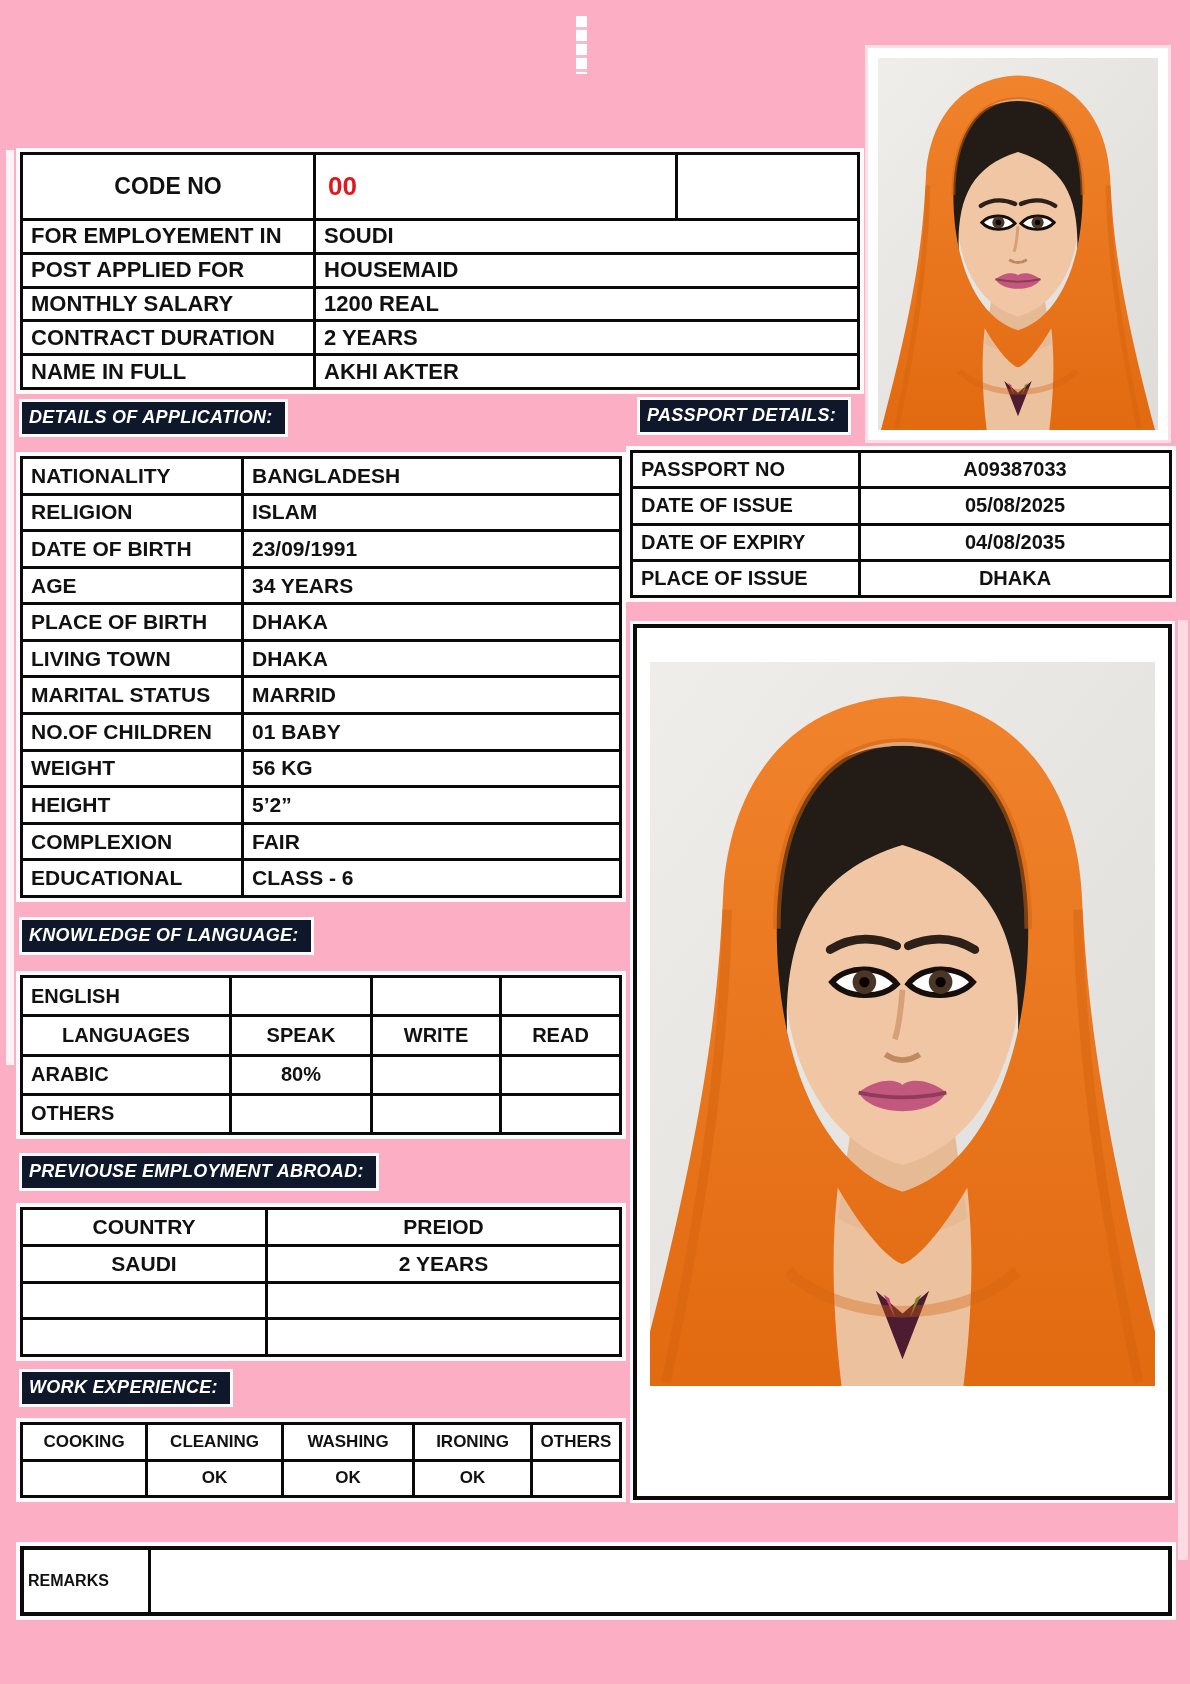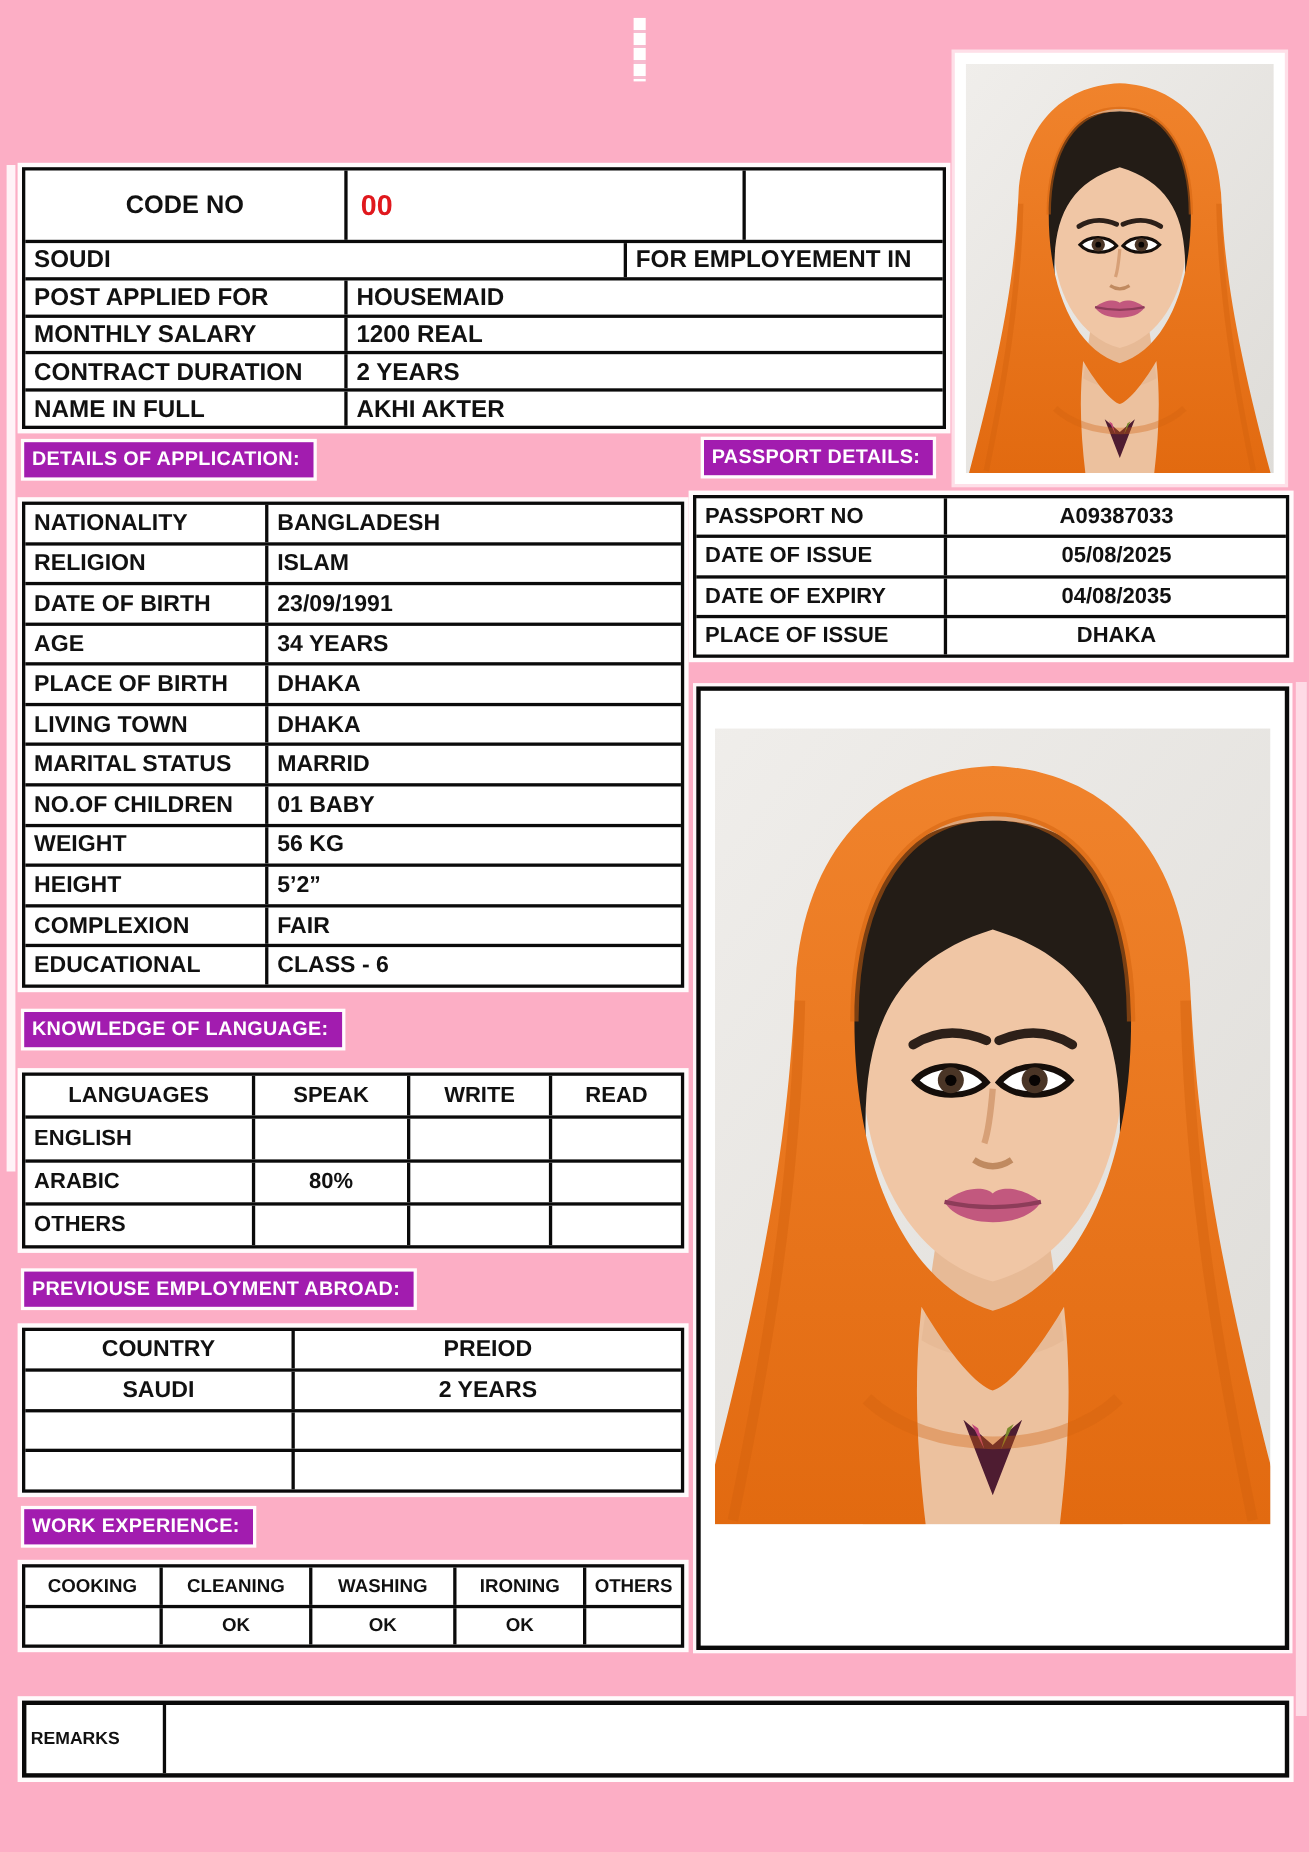--- a/index.html
+++ b/index.html
@@ -40,25 +40,26 @@
     border-left:3px solid #0a0a0a;
     display:flex;align-items:center;
     padding:0 8px;font-weight:bold;
     box-sizing:border-box;overflow:hidden;white-space:nowrap;
   }
   .tcell:first-child{border-left:none;}
   .tcell.center{justify-content:center;text-align:right;padding:0 2px;}
   .tcell.grow{flex:1;}
   
   .hdr{
-    position:absolute;background:#a21caf;color:#ffffff;
+    position:absolute;background:#0f172a;color:#ffffff;
     font-weight:bold;font-size:18px;letter-spacing:.3px;
     padding:5px 12px 6px 7px;
     box-shadow:0 0 0 3px rgba(255,255,255,.95);
     white-space:nowrap;
+    font-style:italic;
   }
   
   .top-tbl{font-size:22px;}
   .top-tbl .code-val{color:#e0181d;font-size:26px;padding-left:12px;}
   .details-tbl{font-size:21px;}
   .passport-tbl{font-size:20px;}
   .language-tbl{font-size:20px;}
   .employment-tbl{font-size:21px;}
   .work-tbl{font-size:17px;}
   .remarks-tbl{font-size:16px;border-width:4px;margin-top:18px;}
@@ -131,25 +132,25 @@
     <div class="trow" style="flex:none;height:63px;">
       <div class="tcell center" style="width:290px;font-size:23px;">
           <span>CODE NO</span>
         </div>
       <div class="tcell code-val" style="width:362px;">
           <span>00</span>
         </div>
       <div class="tcell grow"></div>
     </div>
     <div class="trow">
-      <div class="tcell grow">
-          <span>SOUDI</span>
-        </div>
       <div class="tcell" style="width:290px;">
           <span>FOR EMPLOYEMENT IN</span>
+        </div>
+      <div class="tcell grow">
+          <span>SOUDI</span>
         </div>
     </div>
     <div class="trow">
       <div class="tcell" style="width:290px;">
           <span>POST APPLIED FOR</span>
         </div>
       <div class="tcell grow">
           <span>HOUSEMAID</span>
         </div>
     </div>
@@ -320,45 +321,45 @@
           <span>PLACE OF ISSUE</span>
         </div>
         <div class="tcell grow center">
           <span>DHAKA</span>
         </div>
       </div>
   </div>
 
   <div class="tbl language-tbl" style="left:20px;top:975px;width:602px;height:160px;">
     <div class="trow">
+      <div class="tcell" style="width:206px;">
+          <span>ENGLISH</span>
+        </div>
+      <div class="tcell center" style="width:141px;">
+          <span></span>
+        </div>
+      <div class="tcell center" style="width:129px;">
+          <span></span>
+        </div>
+      <div class="tcell center grow">
+          <span></span>
+        </div>
+    </div>
+    <div class="trow">
       <div class="tcell center" style="width:206px;">
           <span>LANGUAGES</span>
         </div>
       <div class="tcell center" style="width:141px;">
           <span>SPEAK</span>
         </div>
       <div class="tcell center" style="width:129px;">
           <span>WRITE</span>
         </div>
       <div class="tcell center grow">
           <span>READ</span>
-        </div>
-    </div>
-    <div class="trow">
-      <div class="tcell" style="width:206px;">
-          <span>ENGLISH</span>
-        </div>
-      <div class="tcell center" style="width:141px;">
-          <span></span>
-        </div>
-      <div class="tcell center" style="width:129px;">
-          <span></span>
-        </div>
-      <div class="tcell center grow">
-          <span></span>
         </div>
     </div>
     <div class="trow">
       <div class="tcell" style="width:206px;">
           <span>ARABIC</span>
         </div>
       <div class="tcell center" style="width:141px;">
           <span>80%</span>
         </div>
       <div class="tcell center" style="width:129px;">

